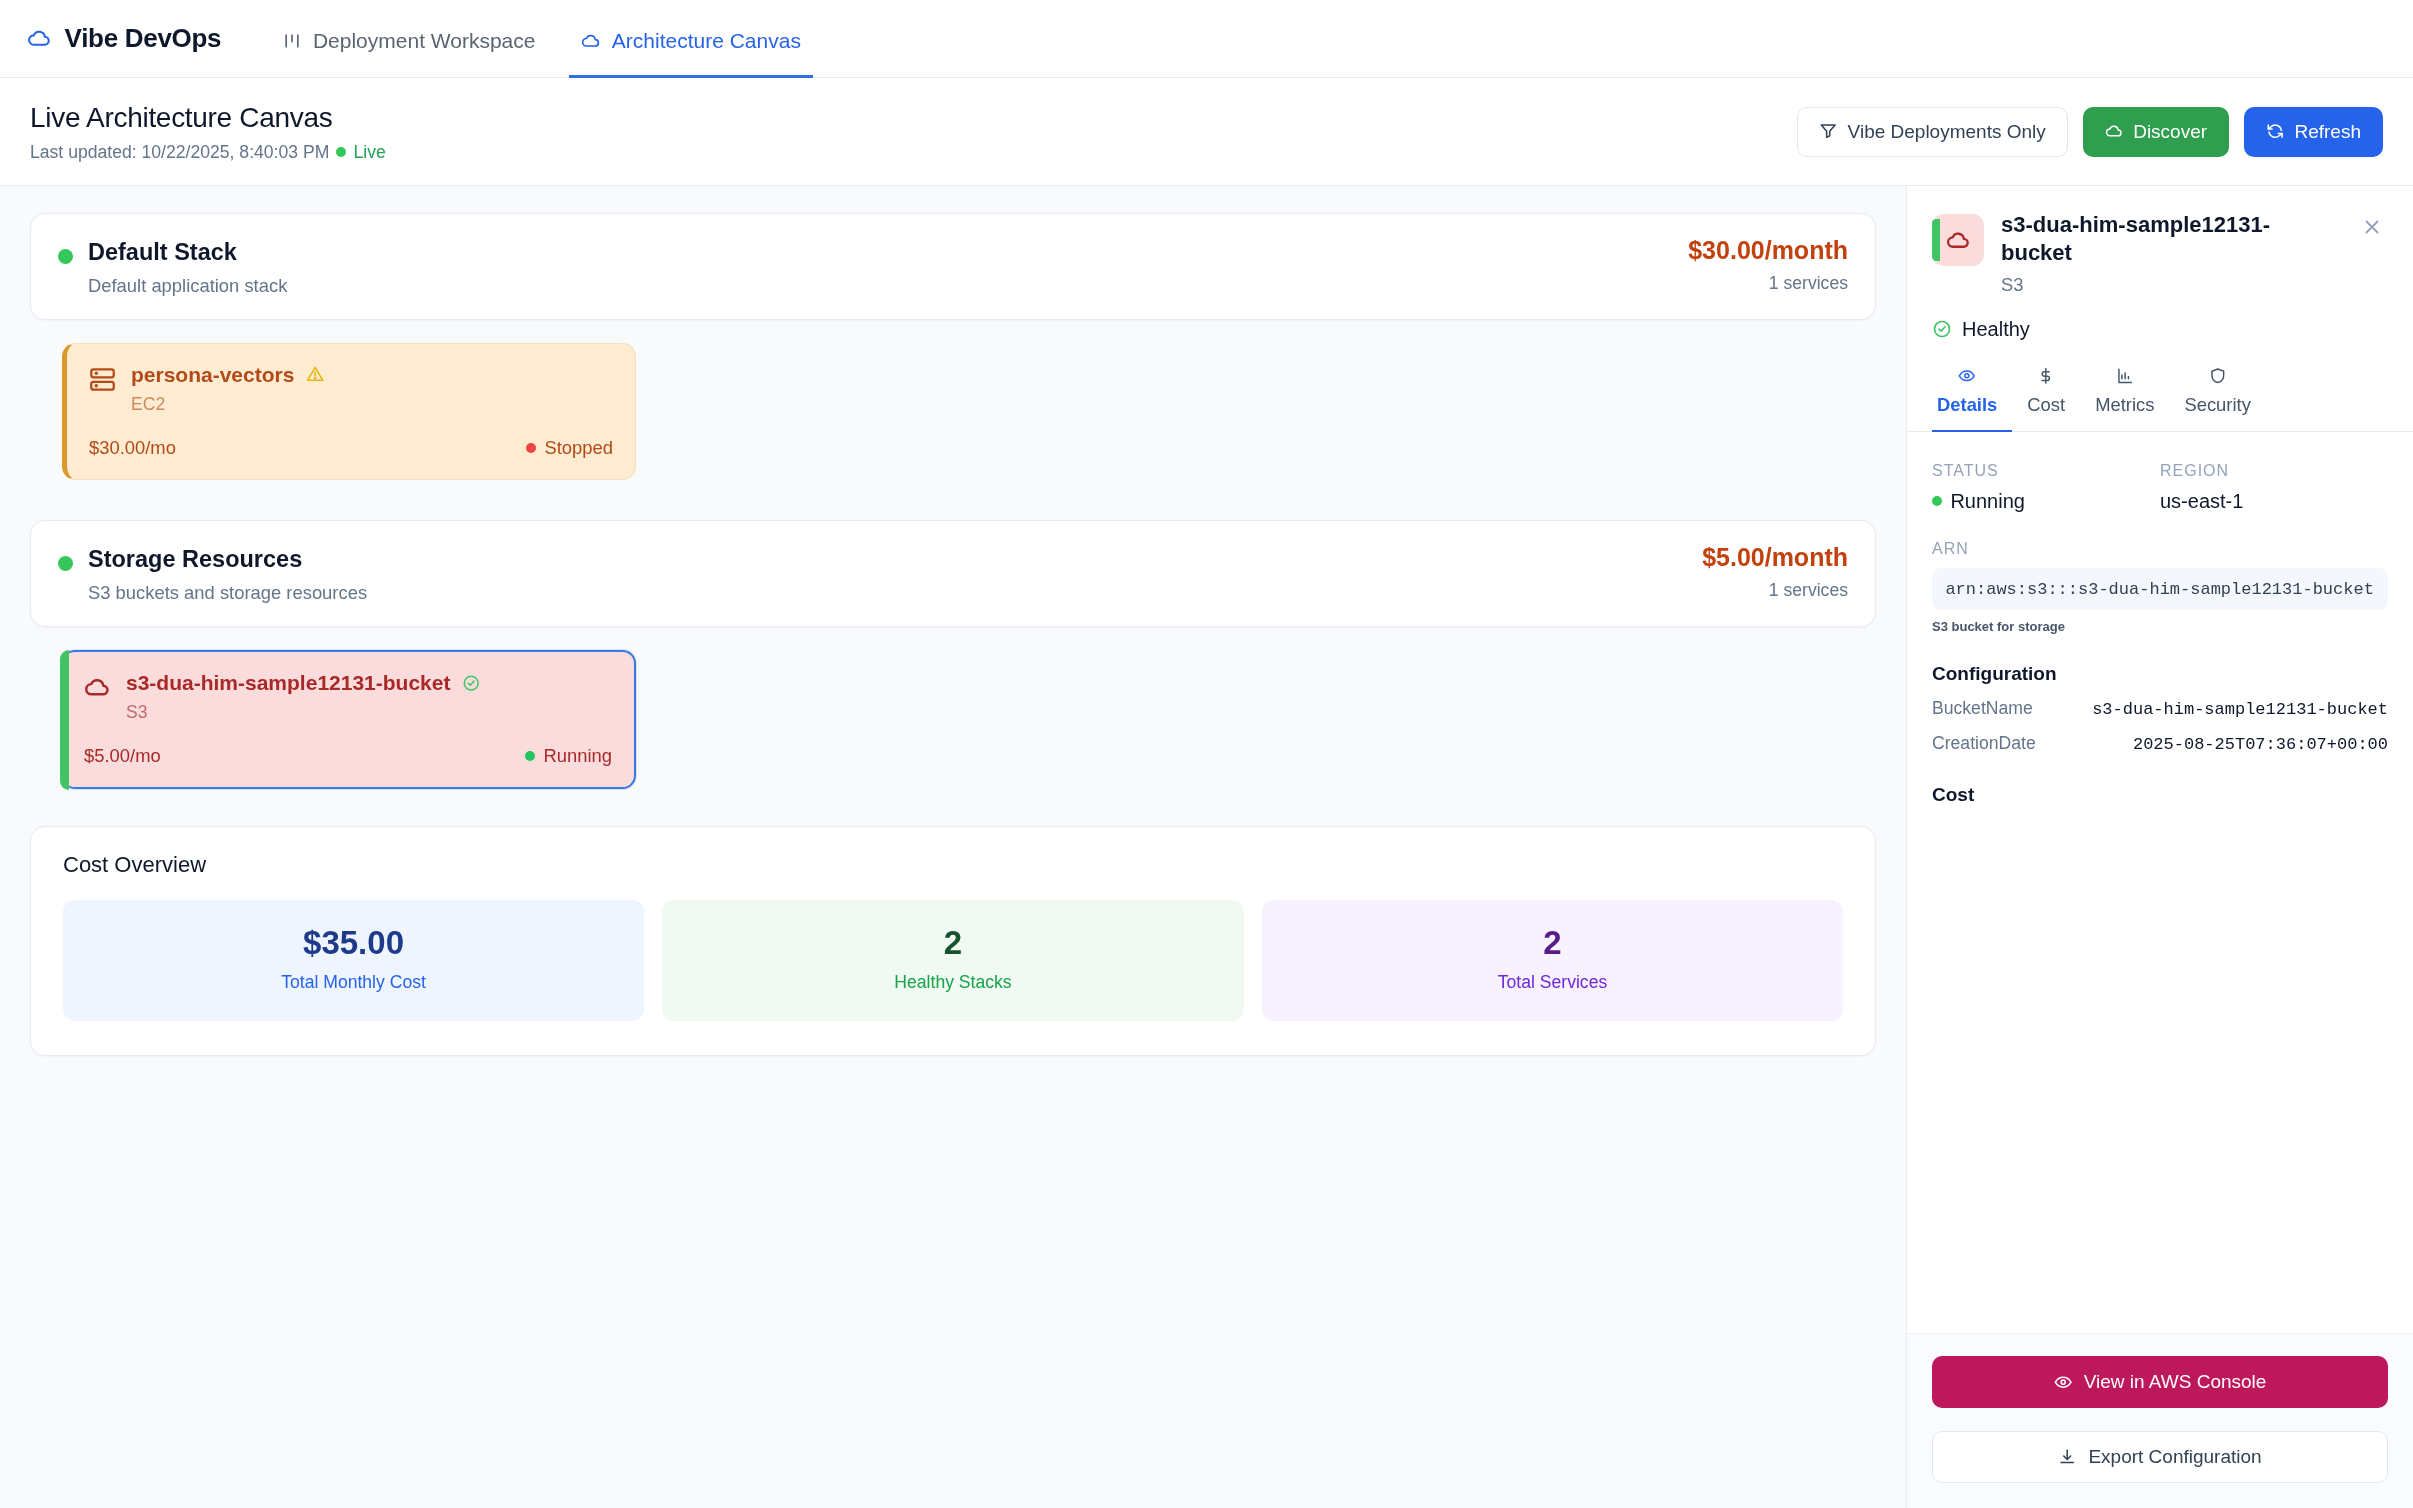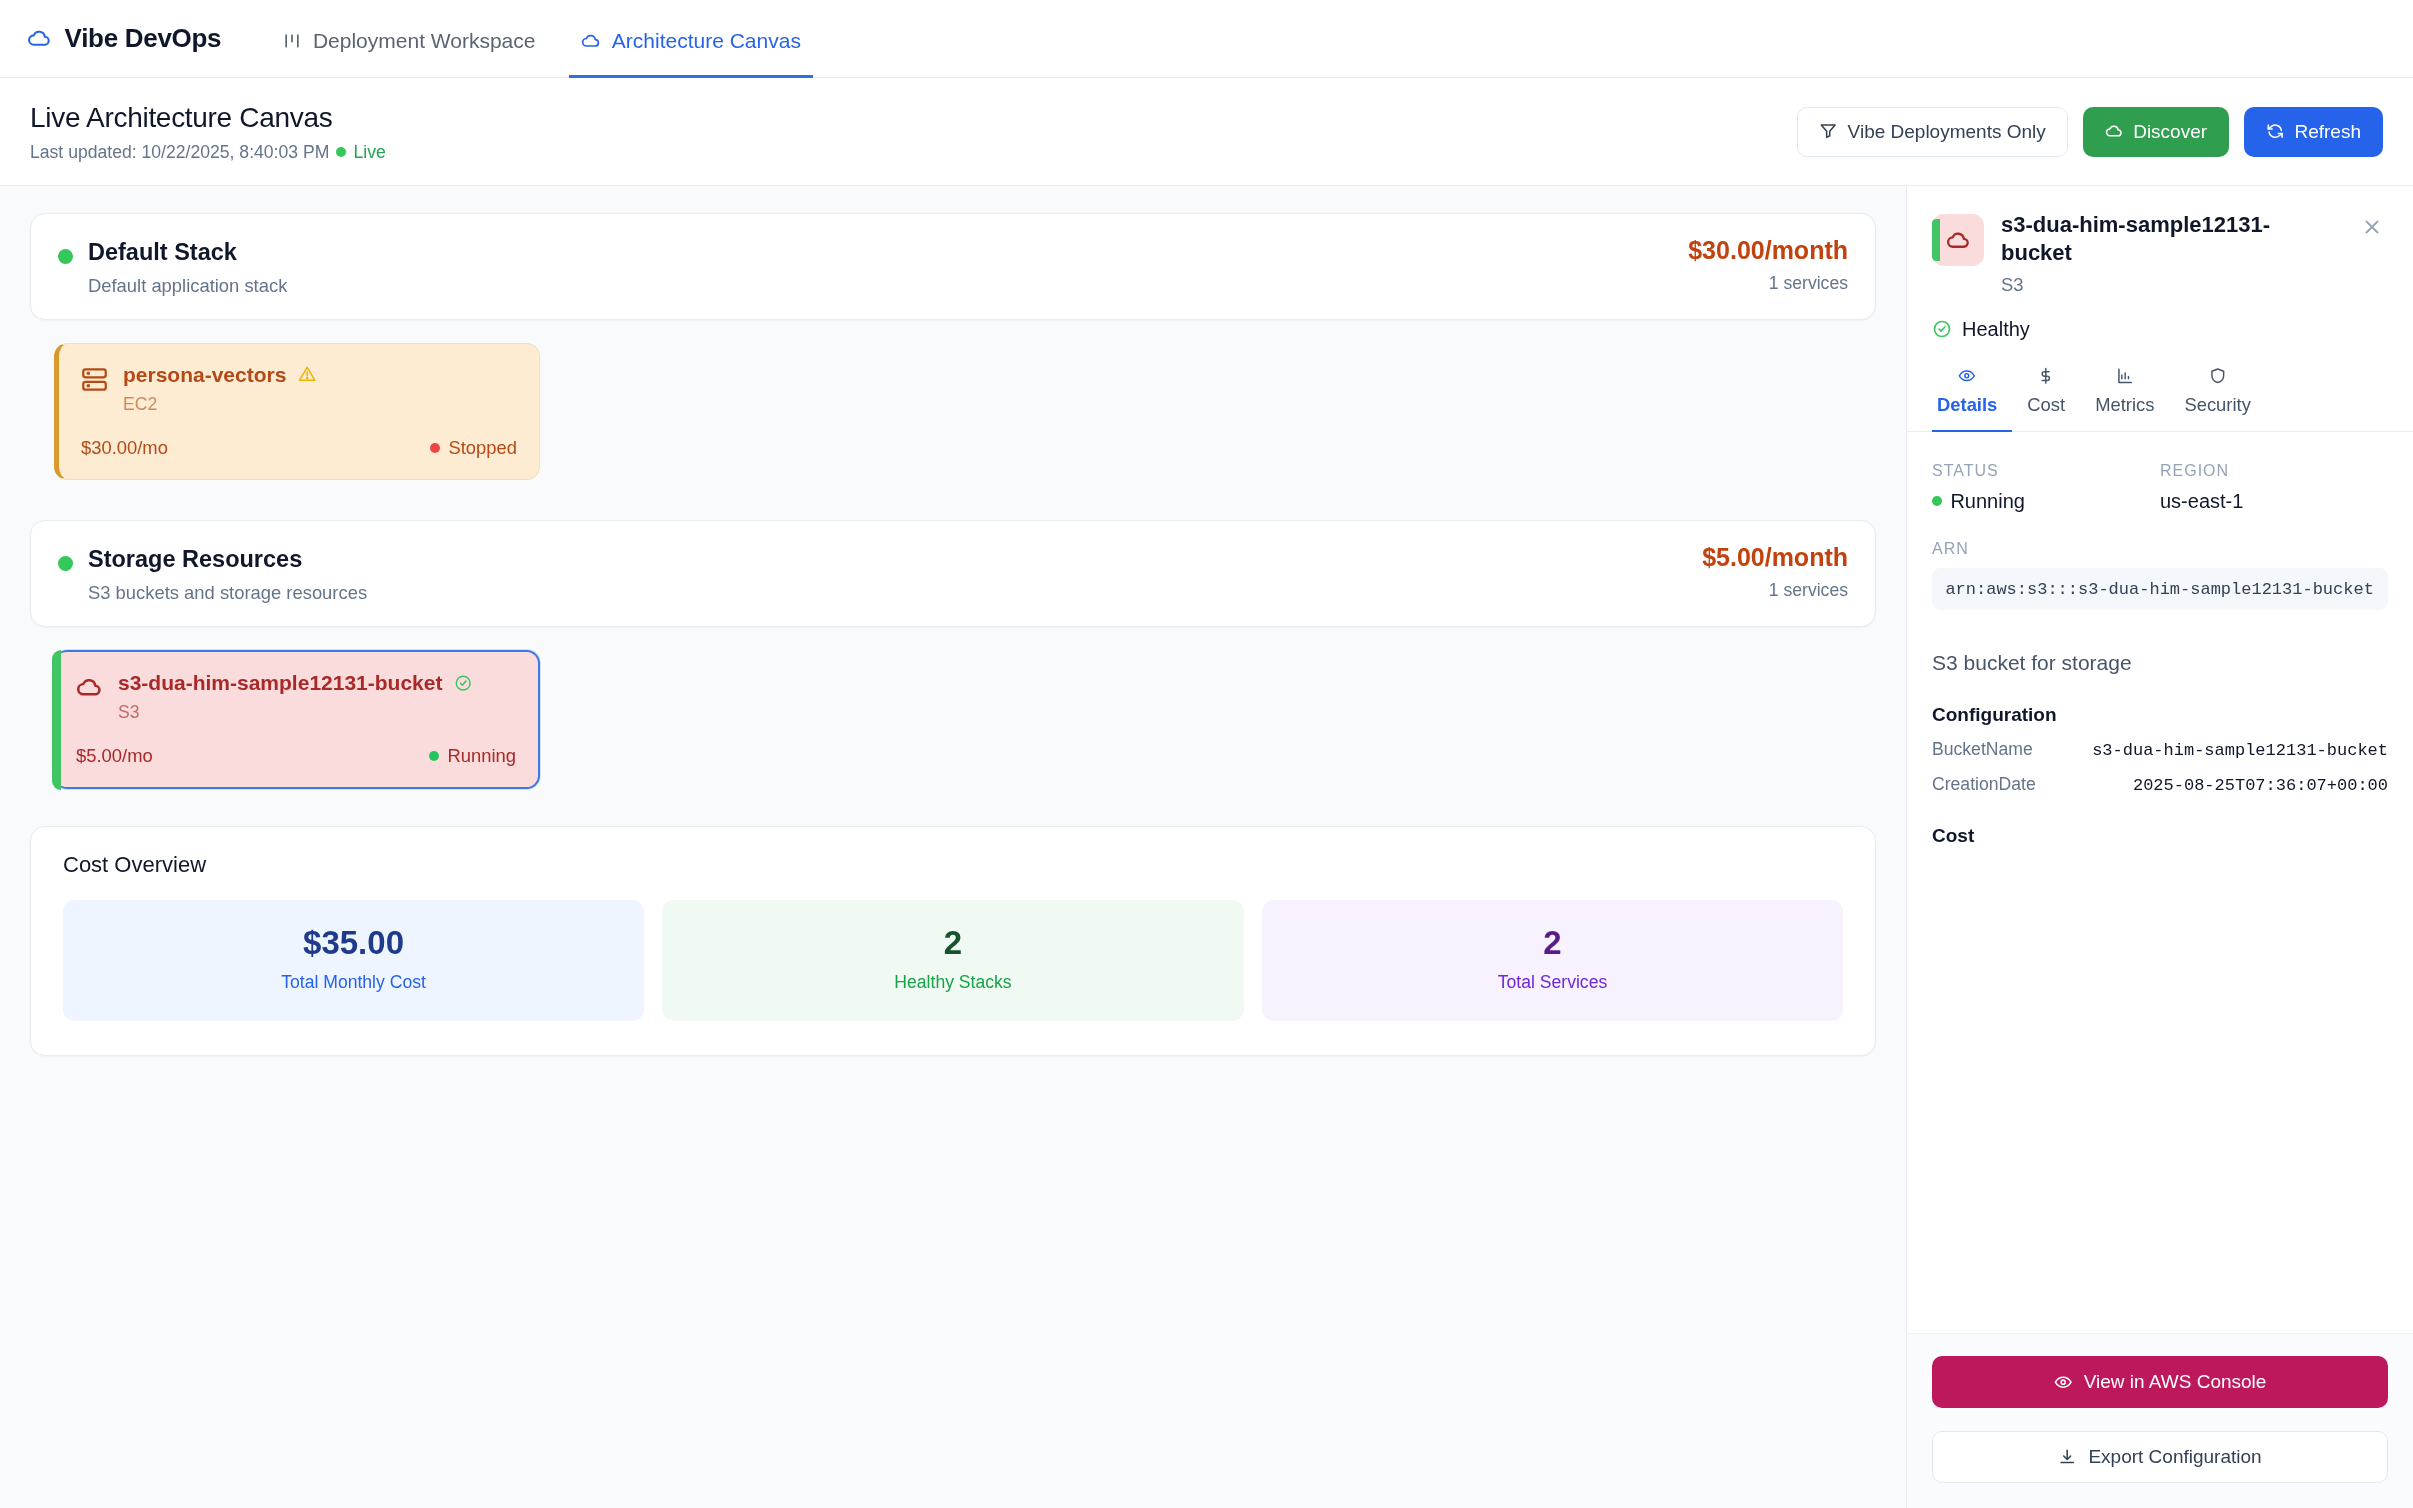--- a/index.html
+++ b/index.html
@@ -68,22 +68,22 @@
   .stack-left { display:flex; align-items:flex-start; gap:15px; padding-top:3.4px;}
   .stack-dot { width:15px; height:15px; border-radius:50%; background:#34c759; margin-top:10px; flex:0 0 15px;}
   .stack-name { font-size:23.5px; font-weight:bold; color:#0f172a; }
   .stack-desc { font-size:18.4px; color:#64748b; margin-top:8.4px; }
   .stack-right { text-align:right; }
   .stack-cost { font-size:25px; font-weight:bold; color:#c2410c; }
   .stack-count { font-size:17.6px; color:#64748b; margin-top:8.4px; }
 
   
   .node {
-    width:486px; border-radius:13.4px; padding:18.4px 22px 20px 22px;
-    margin:0 0 40px 24px; position:relative; cursor:pointer;
+    width:574px; border-radius:13.4px; padding:18.4px 22px 20px 22px;
+    margin:0 0 40px 32px; position:relative; cursor:pointer;
   }
   .node.ec2 { background:#fdecd2; border:1.7px solid #f2e0bd; border-left:5.9px solid #d99a2b; }
   .node.s3 {
     background:#fbdcdc; border:2.5px solid #3b7ae4; border-left:none;
     margin-bottom:37px; box-shadow:0 0 0 0.8px rgba(59,122,228,.25);
   }
   .node.s3::before{
     content:""; position:absolute; left:-2.5px; top:-2.5px; bottom:-2.5px; width:9.2px;
     background:#41c464; border-radius:11px 0 0 11px;
   }
@@ -144,21 +144,21 @@
   .kv-grid { display:flex; }
   .kv { flex:1; }
   .kv .k { font-size:16px; letter-spacing:1px; color:#94a3b8; text-transform:uppercase; }
   .kv .v { font-size:20px; color:#0f172a; margin-top:10px; display:flex; align-items:center; gap:8.4px; }
   .arn-label { font-size:16px; letter-spacing:1px; color:#94a3b8; margin-top:27px; }
   .arn-box {
     margin-top:10px; background:#f4f7fb; border-radius:8.4px; padding:11.7px 13.4px;
     font-family:"Liberation Mono", monospace; font-size:17px; color:#334155;
     overflow:hidden; white-space:nowrap;
   }
-  .desc { font-size:21px; color:#475569; margin-top:41px; }
+  .desc { font-size:13px; color:#475569; margin-top:9px;font-weight:bold; }
   .sec-title { font-size:19px; font-weight:bold; color:#0f172a; margin-top:28.5px; }
   .cfg-row { display:flex; align-items:baseline; gap:13.4px; margin-top:13.4px; }
   .cfg-k { font-size:17.6px; color:#64748b; flex:0 0 auto; }
   .cfg-v {
     font-family:"Liberation Mono", monospace; font-size:17px; color:#0f172a;
     flex:1; text-align:right; white-space:nowrap;
   }
   .tags-title { font-size:19px; font-weight:bold; color:#0f172a; margin-top:30px; }
 
   .panel-foot { border-top:0.8px solid #eef1f5; background:#fafbfd; padding:22px 25px 25px 25px; }

